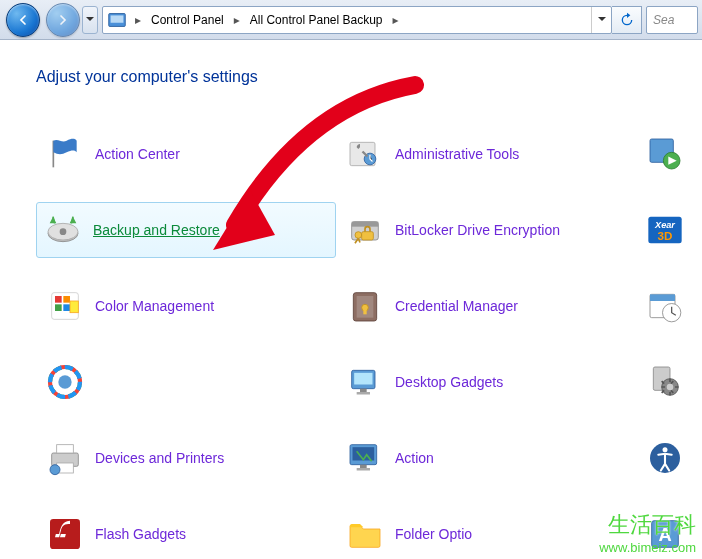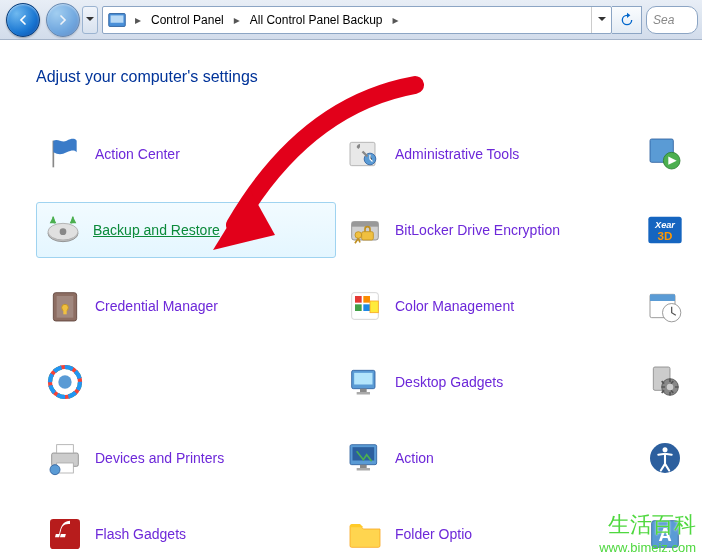--- a/index.html
+++ b/index.html
@@ -8,21 +8,21 @@
     
     .navbar { height: 40px; background: linear-gradient(to bottom, #e8eef6 0%, #dde5f0 50%, #d2dceb 100%); border-bottom: 1px solid #a5b4c9; display: flex; align-items: center; padding: 3px 0; }
     .nav-btn { width: 34px; height: 34px; border-radius: 50%; background: radial-gradient(circle at 30% 30%, #6fb9f0, #1976d2 60%, #0d47a1); border: 1px solid #0a3d7a; display: flex; align-items: center; justify-content: center; margin-left: 6px; cursor: pointer; box-shadow: inset 0 1px 2px rgba(255,255,255,0.5), 0 1px 2px rgba(0,0,0,0.3); }
     .nav-btn svg { width: 16px; height: 16px; }
     .nav-dropdown { width: 16px; height: 28px; background: linear-gradient(to bottom, #f0f4fa, #d8e2ef); border: 1px solid #9bb3d0; border-radius: 3px; margin-left: 2px; display: flex; align-items: center; justify-content: center; }
     .addrbar { flex: 1; height: 28px; background: #fff; border: 1px solid #8ca5c4; border-radius: 2px; margin-left: 4px; display: flex; align-items: center; font-size: 12px; }
     .addr-icon { width: 22px; height: 22px; margin: 0 3px; display: flex; align-items: center; justify-content: center; }
     .addr-seg { padding: 16px 6px; height: 44px; display: flex; align-items: center; cursor: pointer; }
     .addr-chev { padding: 0 4px; color: #555; }
     .refresh { width: 30px; height: 28px; background: linear-gradient(to bottom, #fafcfe, #e4ecf5); border: 1px solid #8ca5c4; border-left: none; display: flex; align-items: center; justify-content: center; }
-    .searchbox { width: 52px; height: 28px; background: #fff; border: 1px solid #8ca5c4; border-radius: 10px; margin: 0 4px; padding: 0 6px; display: flex; align-items: center; color: #888; font-size: 12px; font-style: italic; }
+    .searchbox { width: 52px; height: 28px; background: #fff; border: 1px solid #8ca5c4; border-radius: 2px; margin: 0 4px; padding: 0 6px; display: flex; align-items: center; color: #888; font-size: 12px; font-style: italic; }
 
     
     .content { padding: 28px 8px 8px 36px; background: #fff; }
     .heading { color: #003399; font-size: 16px; font-weight: normal; margin-bottom: 40px; }
     .items { display: grid; grid-template-columns: 300px 300px 100px; row-gap: 20px; }
     .item { display: flex; align-items: center; height: 56px; padding: 4px 8px; cursor: pointer; border: 1px solid transparent; border-radius: 3px; }
     .item.selected { background: linear-gradient(to bottom, #f2fbff, #e4f6ff); border: 1px solid #9fd3f0; padding-left: 6px; }
     .item.selected .item-label { color: #0b8a3a; text-decoration: underline; }
     .item-icon { width: 40px; height: 40px; margin-right: 10px; display: flex; align-items: center; justify-content: center; flex-shrink: 0; }
     .item-label { color: #6d28d9; font-size: 14px; }
@@ -149,44 +149,44 @@
             <rect x="4" y="8" width="40" height="32" rx="3" fill="#1565c0"></rect>
             <text x="24" y="22" text-anchor="middle" fill="#fff" font-size="11" font-weight="bold" font-style="italic">Xear</text>
             <text x="24" y="36" text-anchor="middle" fill="#ff9800" font-size="14" font-weight="bold">3D</text>
           </svg>
         </div>
     </div>
 
     <div class="item">
       <div class="item-icon">
           <svg viewBox="0 0 48 48">
-            <rect x="10" y="8" width="28" height="34" rx="3" fill="#8d6e63" stroke="#5d4037"></rect>
-            <rect x="14" y="12" width="20" height="26" fill="#a1887f"></rect>
-            <circle cx="24" cy="26" r="4" fill="#f0c040" stroke="#c09020"></circle>
-            <rect x="22" y="26" width="4" height="8" fill="#f0c040"></rect>
-          </svg>
-        </div>
-      <div class="item-label">Credential Manager</div>
-    </div>
-    <div class="item">
-      <div class="item-icon">
-          <svg viewBox="0 0 48 48">
             <rect x="8" y="8" width="32" height="32" rx="3" fill="#fff" stroke="#ccc"></rect>
             <rect x="12" y="12" width="8" height="8" fill="#e53935"></rect>
             <rect x="22" y="12" width="8" height="8" fill="#fb8c00"></rect>
             <rect x="12" y="22" width="8" height="8" fill="#43a047"></rect>
             <rect x="22" y="22" width="8" height="8" fill="#1e88e5"></rect>
             <rect x="30" y="18" width="10" height="14" fill="#ffeb3b" stroke="#f9a825"></rect>
           </svg>
         </div>
       <div class="item-label">Color Management</div>
     </div>
     <div class="item">
       <div class="item-icon">
           <svg viewBox="0 0 48 48">
+            <rect x="10" y="8" width="28" height="34" rx="3" fill="#8d6e63" stroke="#5d4037"></rect>
+            <rect x="14" y="12" width="20" height="26" fill="#a1887f"></rect>
+            <circle cx="24" cy="26" r="4" fill="#f0c040" stroke="#c09020"></circle>
+            <rect x="22" y="26" width="4" height="8" fill="#f0c040"></rect>
+          </svg>
+        </div>
+      <div class="item-label">Credential Manager</div>
+    </div>
+    <div class="item">
+      <div class="item-icon">
+          <svg viewBox="0 0 48 48">
             <rect x="6" y="10" width="30" height="28" rx="2" fill="#fff" stroke="#888"></rect>
             <rect x="6" y="10" width="30" height="8" fill="#5a9bd5"></rect>
             <circle cx="32" cy="32" r="11" fill="#fff" stroke="#888"></circle>
             <path d="M32 25v7l5 3" stroke="#555" stroke-width="1.5" fill="none"></path>
           </svg>
         </div>
     </div>
 
     <div class="item">
       <div class="item-icon">

